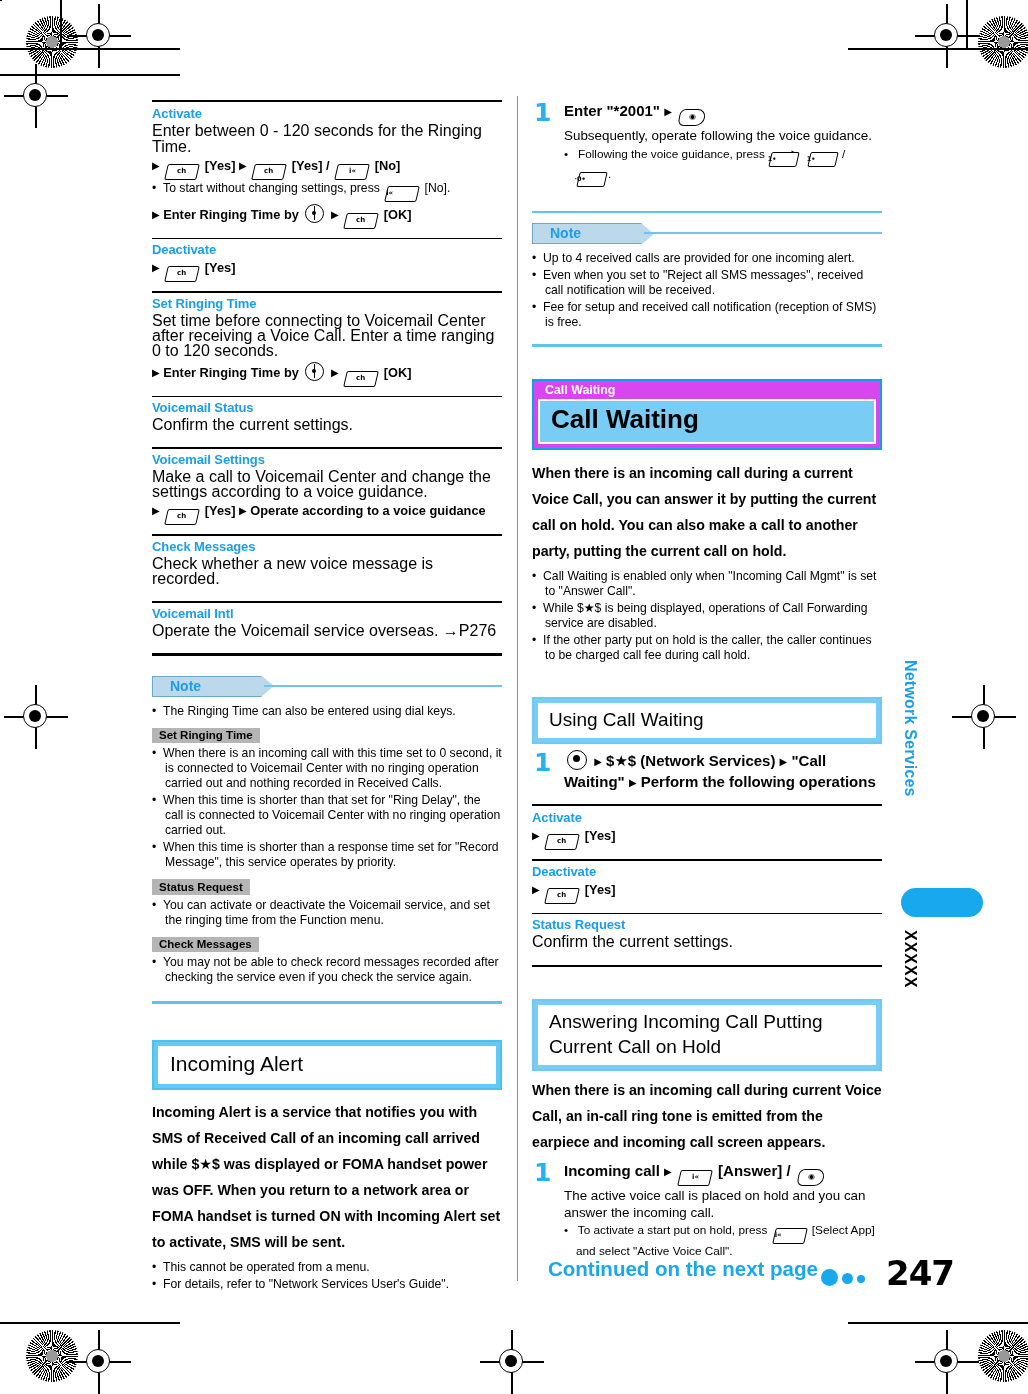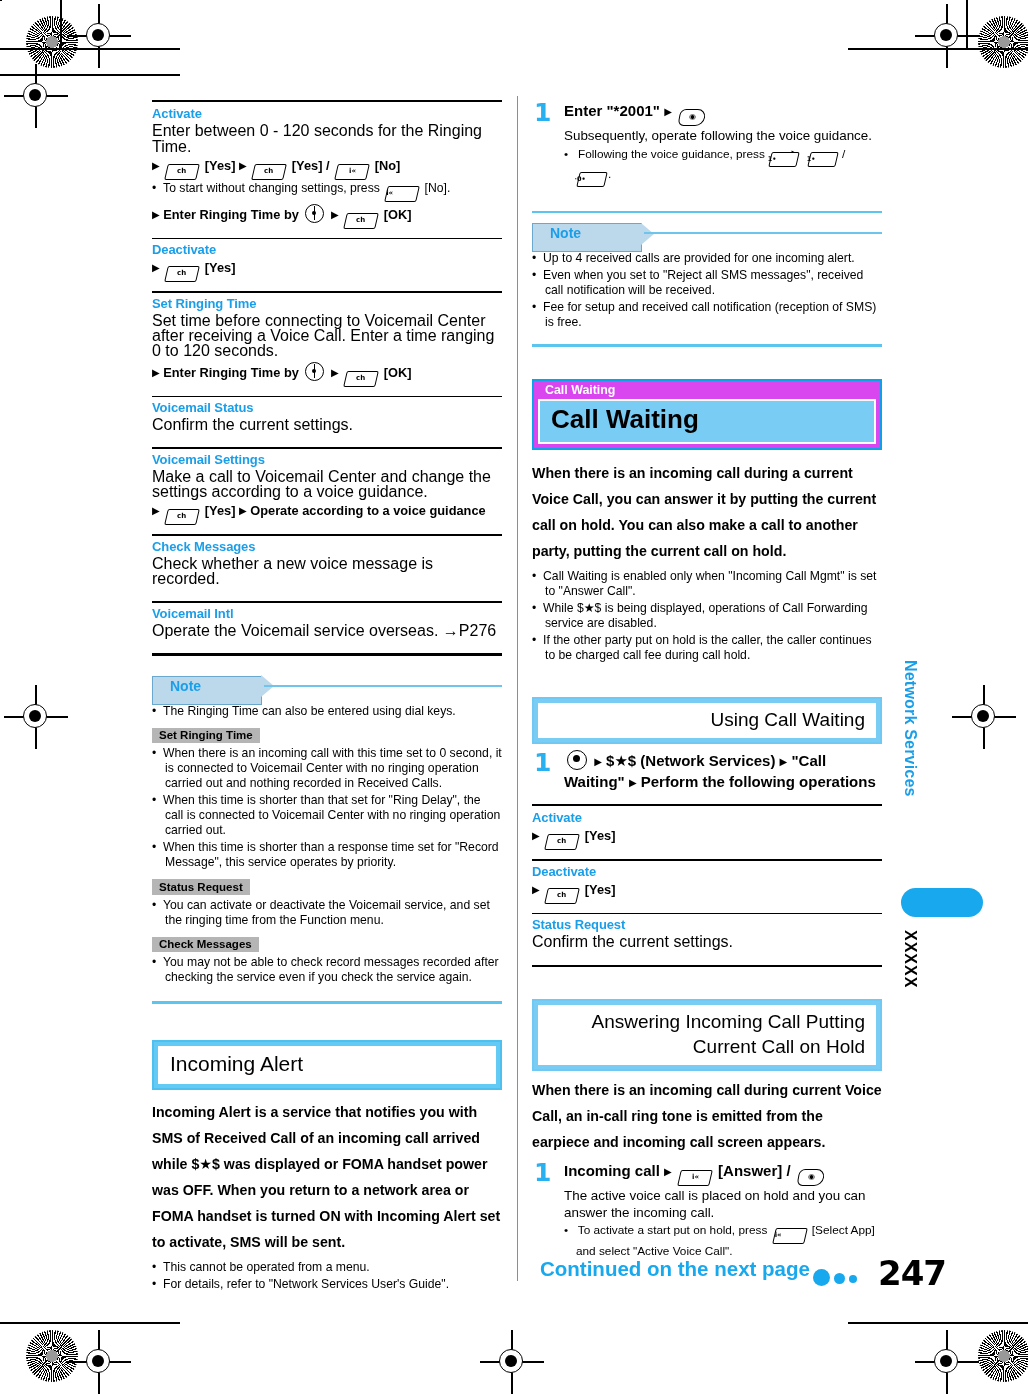--- a/index.html
+++ b/index.html
@@ -61,21 +61,21 @@
   .key-round > span{display:inline-block;transform:skewX(10deg);}
   .key-nav{width:17px;height:17px;border-radius:50%;margin:0 3px;
        font-size:8px;line-height:16px;vertical-align:-4px;position:relative;}
   .key-nav:before{content:"";position:absolute;left:7.2px;top:1px;width:1.3px;height:14px;background:#000;}
   .key-nav:after{content:"";position:absolute;left:6px;top:6.5px;width:4px;height:4px;background:#000;border-radius:50%;}
   .key-ctr{width:18px;height:18px;border-radius:50%;margin:0 3px;vertical-align:-4px;position:relative;}
   .key-ctr:after{content:"";position:absolute;left:4.6px;top:4.6px;width:7px;height:7px;background:#000;border-radius:50%;}
 
   
   .note-wrap{position:relative;margin:0 0 6px 0;height:22px;}
-  .note-tag{position:relative;display:inline-block;height:29px;width:110px;
+  .note-tag{position:relative;display:inline-block;height:21px;width:110px;
       background:#bcd9ec;border:1.4px solid #6aa8cd;box-sizing:border-box;}
   .note-tag .txt{position:absolute;left:17px;top:1px;font-size:14px;font-weight:bold;color:#1b9ee8;}
   .note-tag .tip{position:absolute;right:-13px;top:-1.4px;width:0;height:0;
       border-top:11px solid transparent;border-bottom:11px solid transparent;border-left:13px solid #bcd9ec;}
   .note-tag .tipb{position:absolute;right:-15px;top:-1.4px;width:0;height:0;
       border-top:11px solid transparent;border-bottom:11px solid transparent;border-left:14px solid #6aa8cd;z-index:-1;}
   .note-line{position:absolute;left:112px;right:0;top:9px;height:2.2px;background:#6fc4ec;}
 
   .graytag{display:inline-block;background:#b5b5b5;color:#000;font-weight:bold;
       font-size:11.5px;padding:1.5px 7px 2px 7px;margin:7px 0 3px 0;}
@@ -85,21 +85,21 @@
   .sechdr .inner{background:#fff;border:2px solid #fff;margin:4px;
       font-size:21px;padding:4px 10px 6px 10px;}
 
   .sechdr2{border:2px solid #0aa3e8;background:#d946ef;margin:0 0 10px 0;}
   .sechdr2 .cap{font-size:12.4px;font-weight:bold;color:#fff;padding:2px 0 2px 11px;}
   .sechdr2 .inner{background:#79cdf4;border:2.4px solid #fff;margin:0 4px 4px 4px;
       font-size:26px;font-weight:bold;padding:3px 11px 7px 11px;}
 
   .sechdr3{border:2px solid #6fc9f2;background:#79cdf4;margin:0 0 6px 0;}
   .sechdr3 .inner{background:#fff;margin:4px;border:1px solid #fff;
-      font-size:19px;padding:3px 10px 5px 10px;line-height:25px;text-align:right;}
+      font-size:19px;padding:3px 10px 5px 10px;line-height:25px;}
 
   p.lead{font-size:14.2px;line-height:26px;font-weight:bold;margin:0 0 5px 0;}
 
   
   .step{position:relative;padding-left:32px;margin:0 0 4px 0;}
   .step .num{position:absolute;left:2px;top:1px;font-size:25px;font-weight:bold;
       color:#29b0f0;font-family:"DejaVu Sans",sans-serif;line-height:24px;}
   .step .hd{font-size:15px;font-weight:bold;line-height:21px;margin:0 0 2px 0;}
   .step .dsc{font-size:13.4px;line-height:16.6px;margin:0 0 2px 0;}
   .step .bl{font-size:11.8px;line-height:14.4px;padding-left:12px;text-indent:-12px;margin:0 0 1px 0;}
@@ -107,21 +107,21 @@
 
   
   #sidetab{position:absolute;left:895px;top:660px;width:40px;height:330px;}
   #sidetab .vtxt{position:absolute;writing-mode:vertical-rl;font-size:16px;font-weight:bold;color:#1b9ee8;
       left:6px;top:0;letter-spacing:0.2px;}
   #sidetab .pill{position:absolute;left:6px;top:228px;width:82px;height:29px;background:#18a8ee;border-radius:15px;}
   #sidetab .code{position:absolute;writing-mode:vertical-rl;font-size:16px;font-weight:bold;color:#000;
       left:6px;top:270px;letter-spacing:1px;}
 
   
-  #footer{position:absolute;left:0;top:1255px;width:948px;height:50px;}
+  #footer{position:absolute;left:8px;top:1255px;width:948px;height:50px;}
   #footer .cont{position:absolute;left:540px;top:2px;font-size:20.5px;font-weight:bold;color:#18a8ee;}
   #footer .d1{position:absolute;left:813px;top:14px;width:17px;height:17px;border-radius:50%;background:#18a8ee;}
   #footer .d2{position:absolute;left:834px;top:18px;width:11px;height:11px;border-radius:50%;background:#18a8ee;}
   #footer .d3{position:absolute;left:849px;top:20px;width:8px;height:8px;border-radius:50%;background:#18a8ee;}
   #footer .pg{position:absolute;left:878px;top:-2px;font-size:34px;font-weight:bold;
       font-family:"DejaVu Sans",sans-serif;letter-spacing:-1px;}
 </style>
 </head>
 <body>
 

